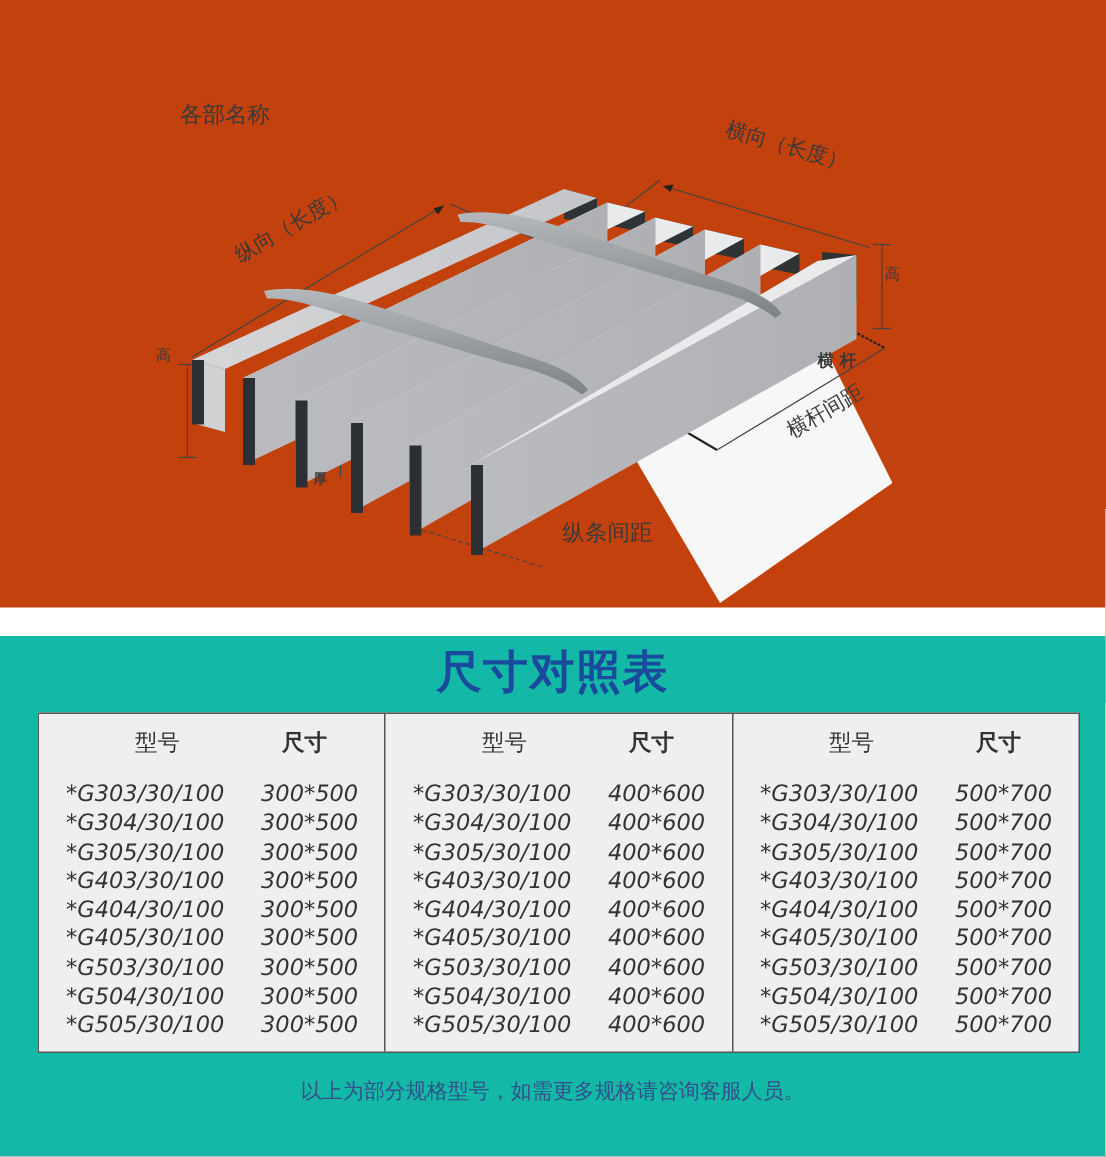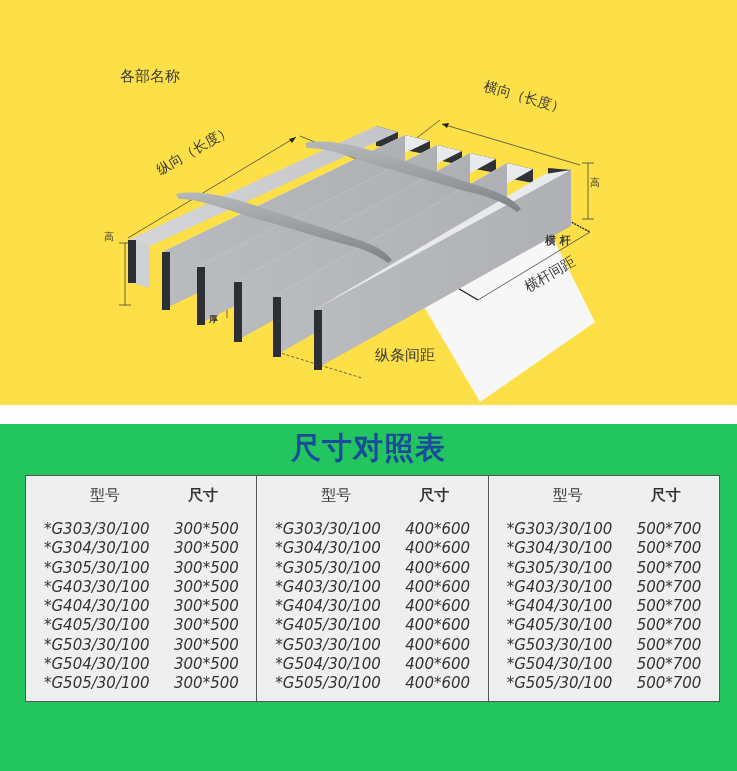--- a/index.html
+++ b/index.html
@@ -1,30 +1,30 @@
 <!DOCTYPE html>
 <html><head>
 <meta charset="utf-8">
 <style>
   * { margin: 0; padding: 0; box-sizing: border-box; }
   html, body { width: 737px; height: 771px; overflow: hidden; background: #ffffff; }
   body { font-family: "DejaVu Sans", "Liberation Sans", sans-serif; position: relative; }
 
   .diagram-panel {
     position: absolute; left: 0; top: 0; width: 737px; height: 469px;
-    background: #fde047;
+    background: #c2410c;
   }
   .diagram-panel svg { position: absolute; left: 0; top: 0; }
   .svg-label { font-family: "DejaVu Sans", sans-serif; fill: #3a3a3a; }
 
   .gap-strip { position: absolute; left: 0; top: 405px; width: 737px; height: 22px; background: #ffffff; }
 
   .table-panel {
     position: absolute; left: 0; top: 424px; width: 737px; height: 347px;
-    background: #22c55e;
+    background: #14b8a6;
     padding-left: 28px;
   }
   .table-title {
     position: absolute; left: 0; top: 4px; width: 737px; text-align: center;
     font-size: 30px; font-weight: bold; color: #1a4a9b; letter-spacing: 1px;
   }
   .size-table {
     position: absolute; left: 25px; top: 51px; width: 695px; height: 227px;
     border: 1.5px solid #555; display: flex; background: #efefef;
   }
@@ -292,13 +292,14 @@
             <span class="c-size">500*700</span>
           </div>
         <div class="row">
             <span class="c-model">*G505/30/100</span>
             <span class="c-size">500*700</span>
           </div>
       </div>
     </div>
   </div>
 
+  <div class="footnote">以上为部分规格型号，如需更多规格请咨询客服人员。</div>
 </div>
 
 </body></html>

